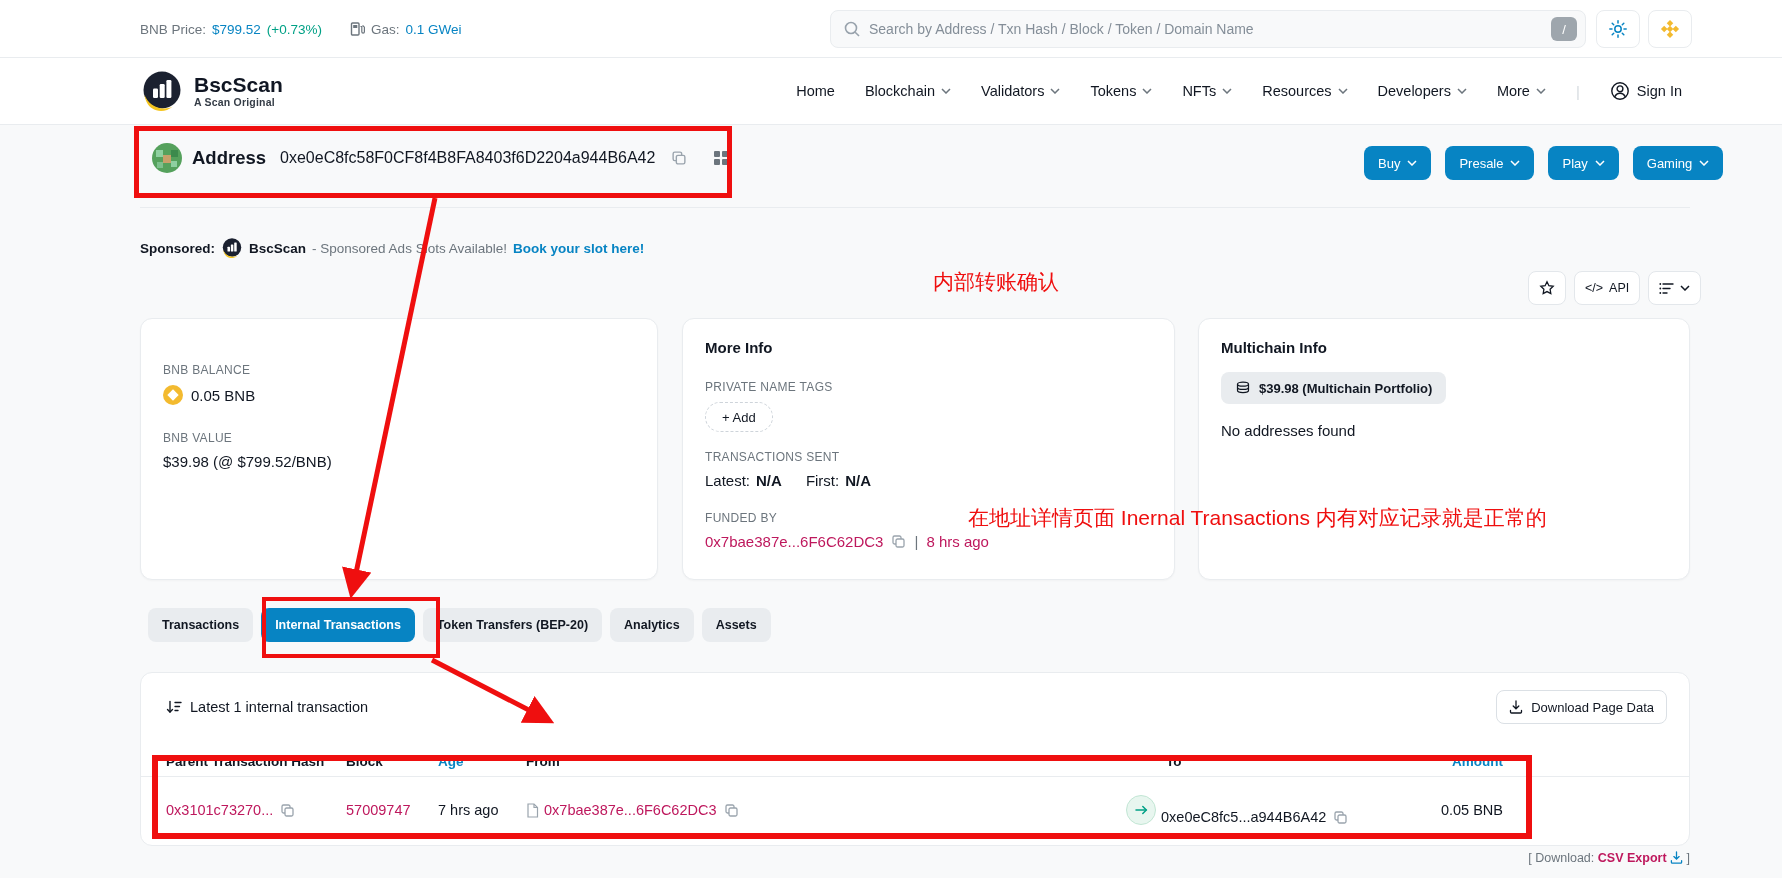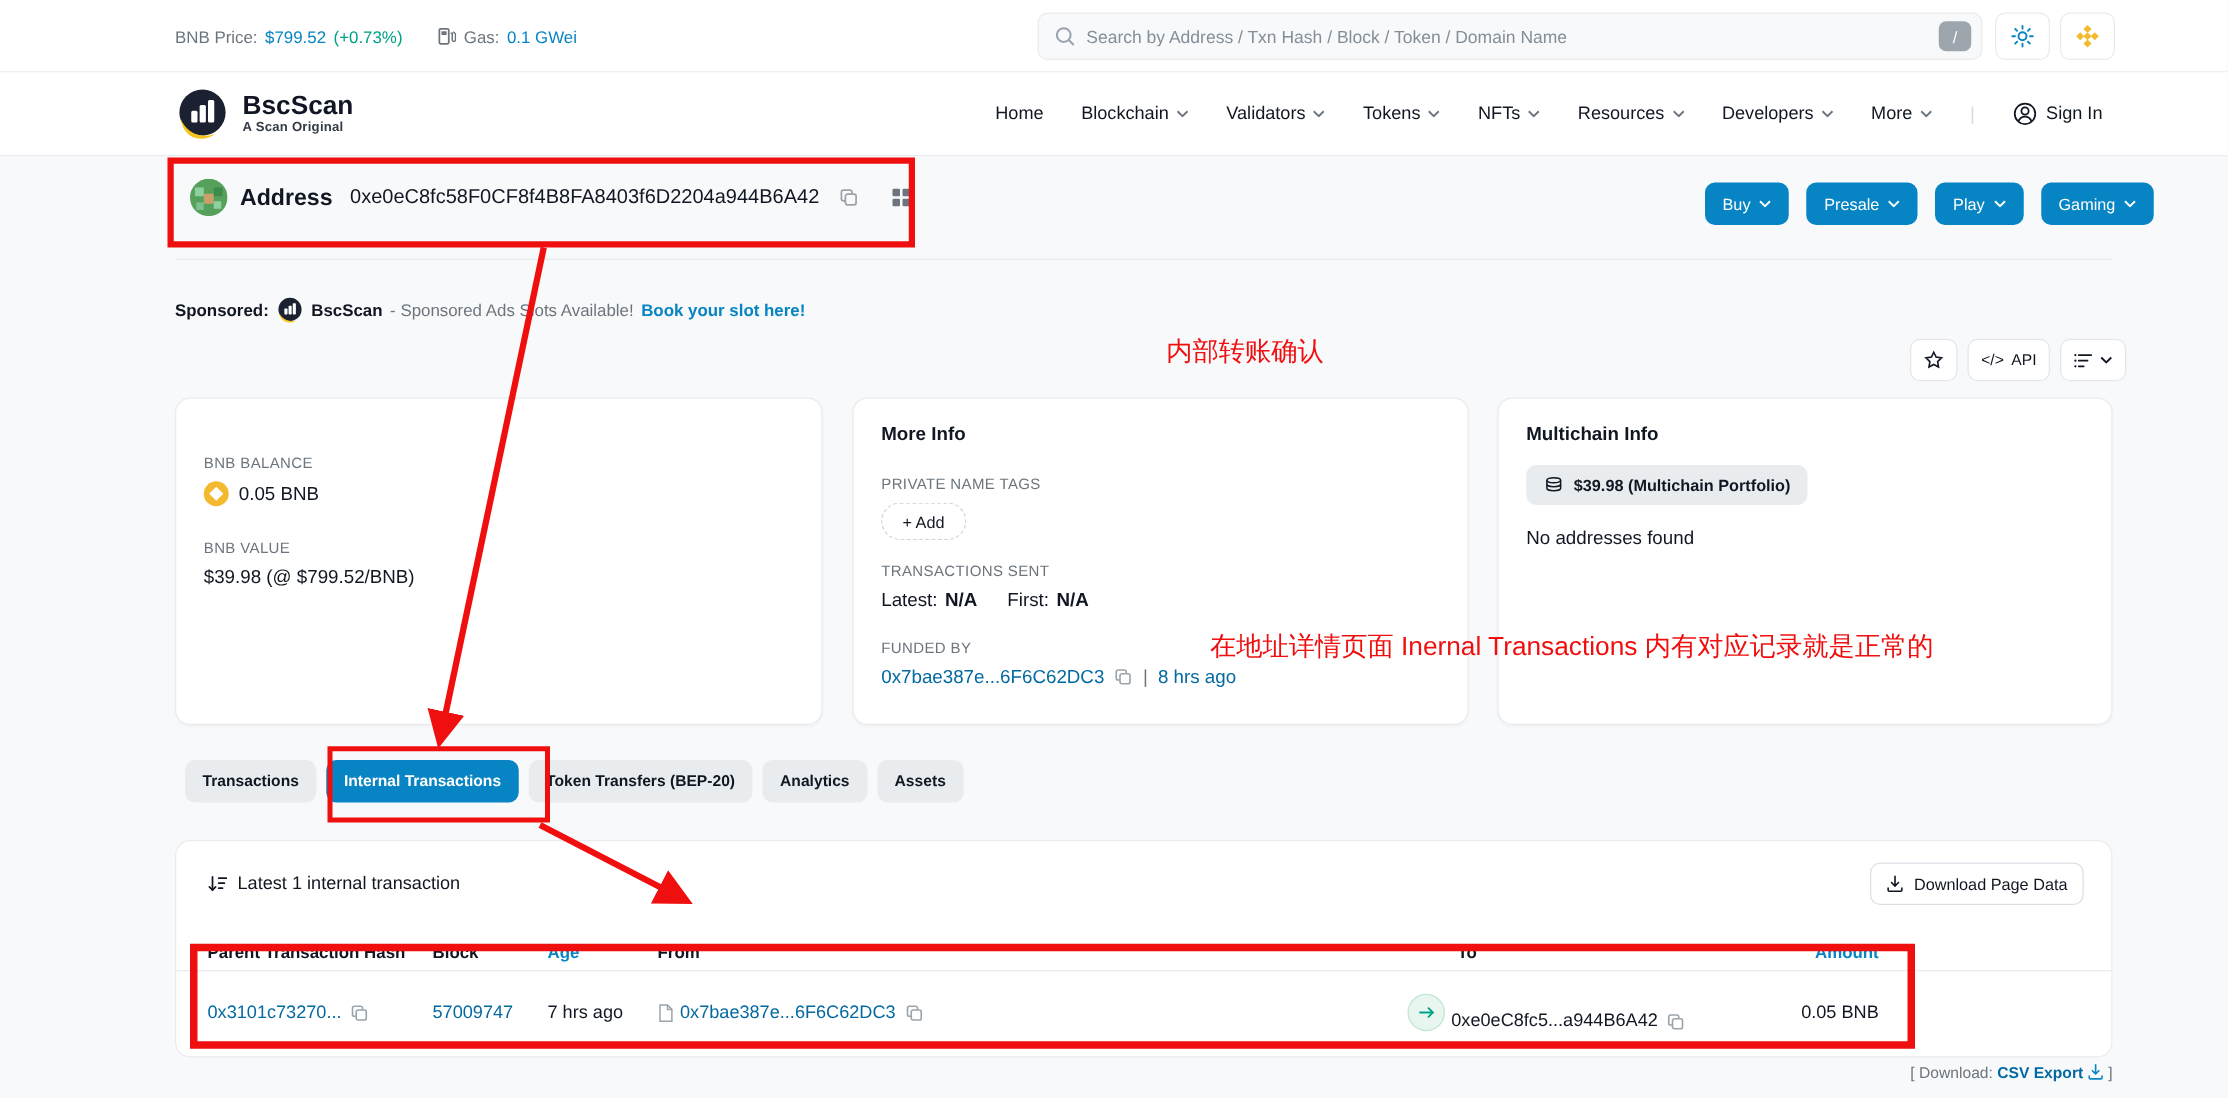--- a/index.html
+++ b/index.html
@@ -49,21 +49,21 @@
   .tool-btn { height:34px; background:#fff; border:1px solid #e3e7eb; border-radius:8px; display:flex; align-items:center; justify-content:center; gap:6px; font-size:12.5px; color:#111722; padding:0 10px; cursor:pointer; }
 
   
   .card { position:absolute; top:318px; height:262px; background:#fff; border:1px solid #e9ecef; border-radius:12px; box-shadow:0 1px 2px rgba(0,0,0,.03); padding:20px 22px; }
   .card-title { font-size:15px; font-weight:bold; color:#111722; }
   .caps-label { font-size:12px; color:#6c757d; letter-spacing:.3px; }
   .val { font-size:15px; color:#111722; }
   .coin-badge { width:20px; height:20px; border-radius:50%; background:#f3ba2f; display:inline-flex; align-items:center; justify-content:center; }
   .coin-badge .diamond { width:8px; height:8px; background:#fff; transform:rotate(45deg); }
   .add-pill { margin-top:8px; height:30px; padding:0 16px; border:1.5px dashed #ced4da; border-radius:16px; background:#fff; font-size:13px; color:#111722; cursor:pointer; font-family:"Liberation Sans",sans-serif; }
-  .link { color:#0369a1; cursor:pointer; }
+  .link { color:#be185d; cursor:pointer; }
   .chip { display:inline-flex; align-items:center; gap:8px; background:#e9ecef; border-radius:8px; height:32px; padding:0 14px; font-size:13px; color:#111722; cursor:pointer; }
 
   
   .tabs { position:absolute; left:148px; top:608px; display:flex; gap:8px; }
   .tab { height:34px; padding:0 14px; border-radius:8px; background:#e9ecef; color:#111722; font-size:12.5px; font-weight:bold; display:flex; align-items:center; cursor:pointer; }
   .tab.active { background:#0784c3; color:#fff; }
 
   
   .table-card { position:absolute; left:140px; top:672px; width:1550px; height:174px; background:#fff; border:1px solid #e9ecef; border-radius:12px;padding-left:12px; }
   .table-top { position:absolute; left:25px; right:22px; top:16px; height:36px; display:flex; align-items:center; justify-content:space-between; }

